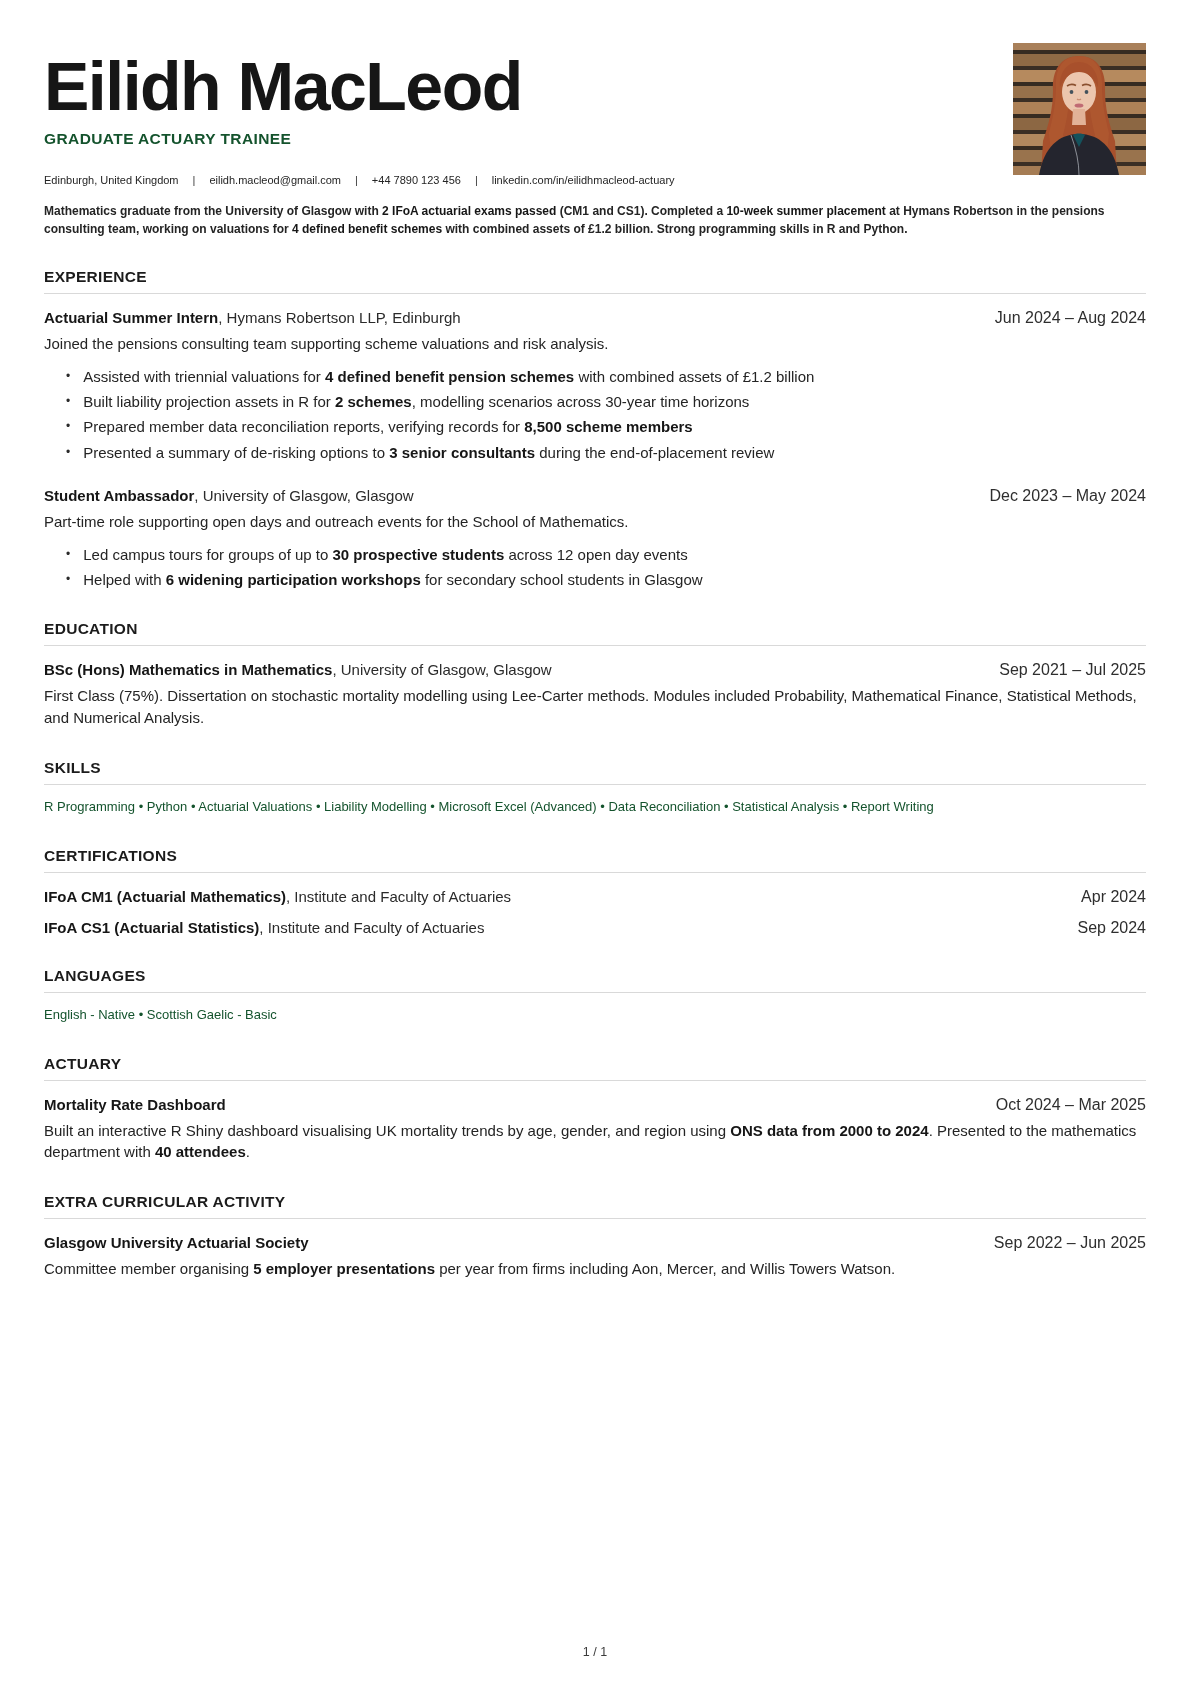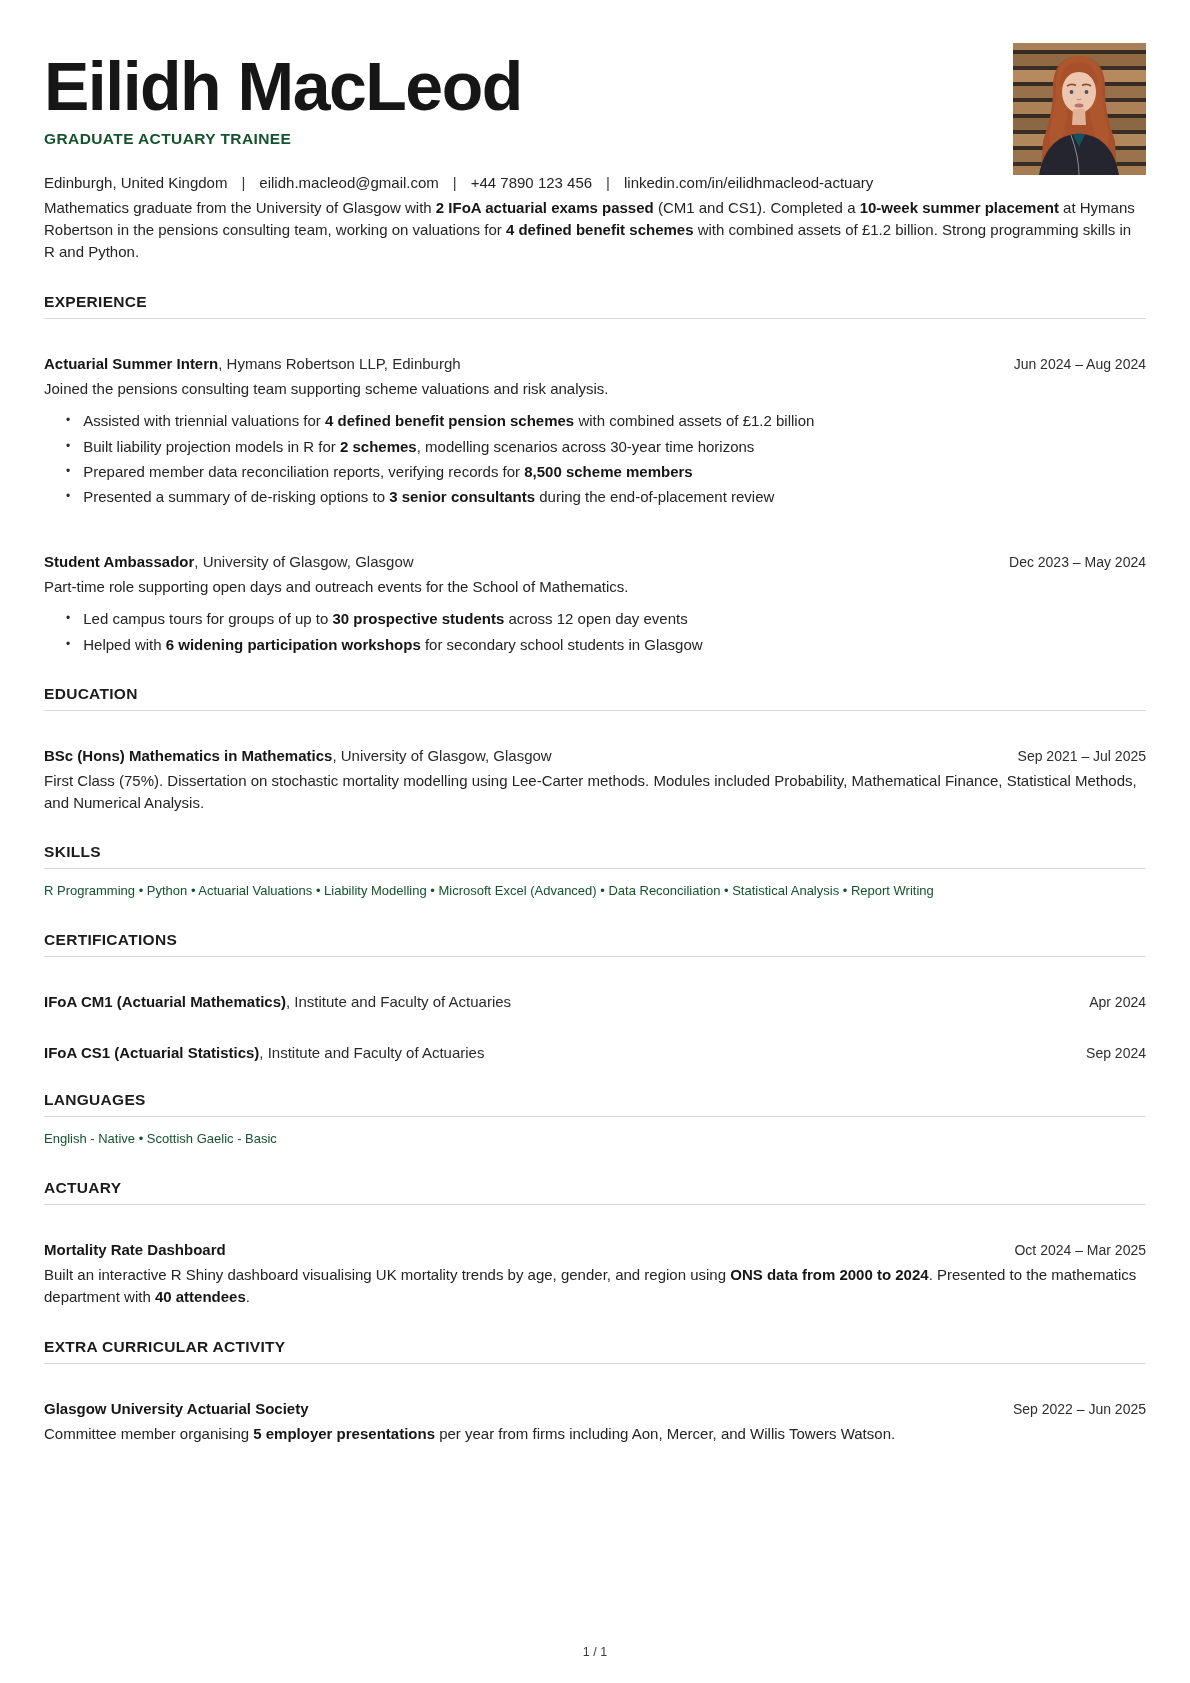--- a/index.html
+++ b/index.html
@@ -12,44 +12,44 @@
 
   
   .name {
     font-size:68px; font-weight:800; color:#161616;
     letter-spacing:-1.5px; line-height:1.02; margin:0;
   }
   .role {
     font-size:15.5px; font-weight:700; color:#14532d;
     letter-spacing:0.4px; margin-top:9px;
   }
-  .contact { margin-top:26px; font-size:15px; color:#242424; }
+  .contact { margin-top:26px; font-size:11px; color:#242424; }
   .contact .sep { margin:0 14px; color:#3a3a3a; }
 
   .photo {
     position:absolute; top:43px; right:44px; width:133px; height:132px;
     overflow:hidden; background:#9b734c;
   }
   .photo svg { display:block; width:100%; height:100%; }
 
   
-  .summary { margin-top:6px; font-size:15px; line-height:1.45; color:#242424; }
+  .summary { margin-top:17px; font-size:12px; line-height:1.45; color:#242424;font-weight:bold; }
 
   .section { margin-top:30px; }
   .sec-head {
     font-size:15.5px; font-weight:700; color:#1b1b1b; letter-spacing:0.3px;
   }
   .sec-rule { border:none; border-top:1px solid #d9d9d9; margin:7px 0 0 0; }
 
   .entry { margin-top:15px; }
   .entry + .entry { margin-top:24px; }
   .erow { display:flex; justify-content:space-between; align-items:baseline; }
   .etitle { font-size:15px; color:#2a2a2a; }
   .etitle b { font-weight:700; }
-  .edate { font-size:14px; color:#2e2e2e; white-space:nowrap; margin-left:24px;margin-top:22px; }
+  .edate { font-size:16px; color:#2e2e2e; white-space:nowrap; margin-left:24px; }
   .esub { margin-top:6px; font-size:15px; line-height:1.45; color:#242424; }
   .edesc { margin-top:6px; font-size:15px; line-height:1.45; color:#242424; }
 
   ul.bullets { list-style:none; margin:11px 0 0 0; padding:0 0 0 22px; }
   ul.bullets li { display:flex; gap:13px; font-size:15px; line-height:1.42; margin-top:4px; color:#242424; }
   ul.bullets .dot { font-size:12px; line-height:21px; color:#2a2a2a; flex:0 0 auto; }
 
   .plainline { margin-top:13px; font-size:13px; line-height:1.45; color:#14532d; }
 
   .footer {
@@ -116,21 +116,21 @@
       <span class="edate">Jun 2024 – Aug 2024</span>
     </div>
     <div class="esub">Joined the pensions consulting team supporting scheme valuations and risk analysis.</div>
     <ul class="bullets">
       <li>
           <span class="dot">•</span>
           <span><span>Assisted with triennial valuations for </span><b>4 defined benefit pension schemes</b><span> with combined assets of £1.2 billion</span></span>
         </li>
       <li>
           <span class="dot">•</span>
-          <span><span>Built liability projection models in R for </span><b>2 schemes</b><span>, modelling scenarios across 30-year time horizons</span></span>
+          <span><span>Built liability projection assets in R for </span><b>2 schemes</b><span>, modelling scenarios across 30-year time horizons</span></span>
         </li>
       <li>
           <span class="dot">•</span>
           <span><span>Prepared member data reconciliation reports, verifying records for </span><b>8,500 scheme members</b></span>
         </li>
       <li>
           <span class="dot">•</span>
           <span><span>Presented a summary of de-risking options to </span><b>3 senior consultants</b><span> during the end-of-placement review</span></span>
         </li>
     </ul>

